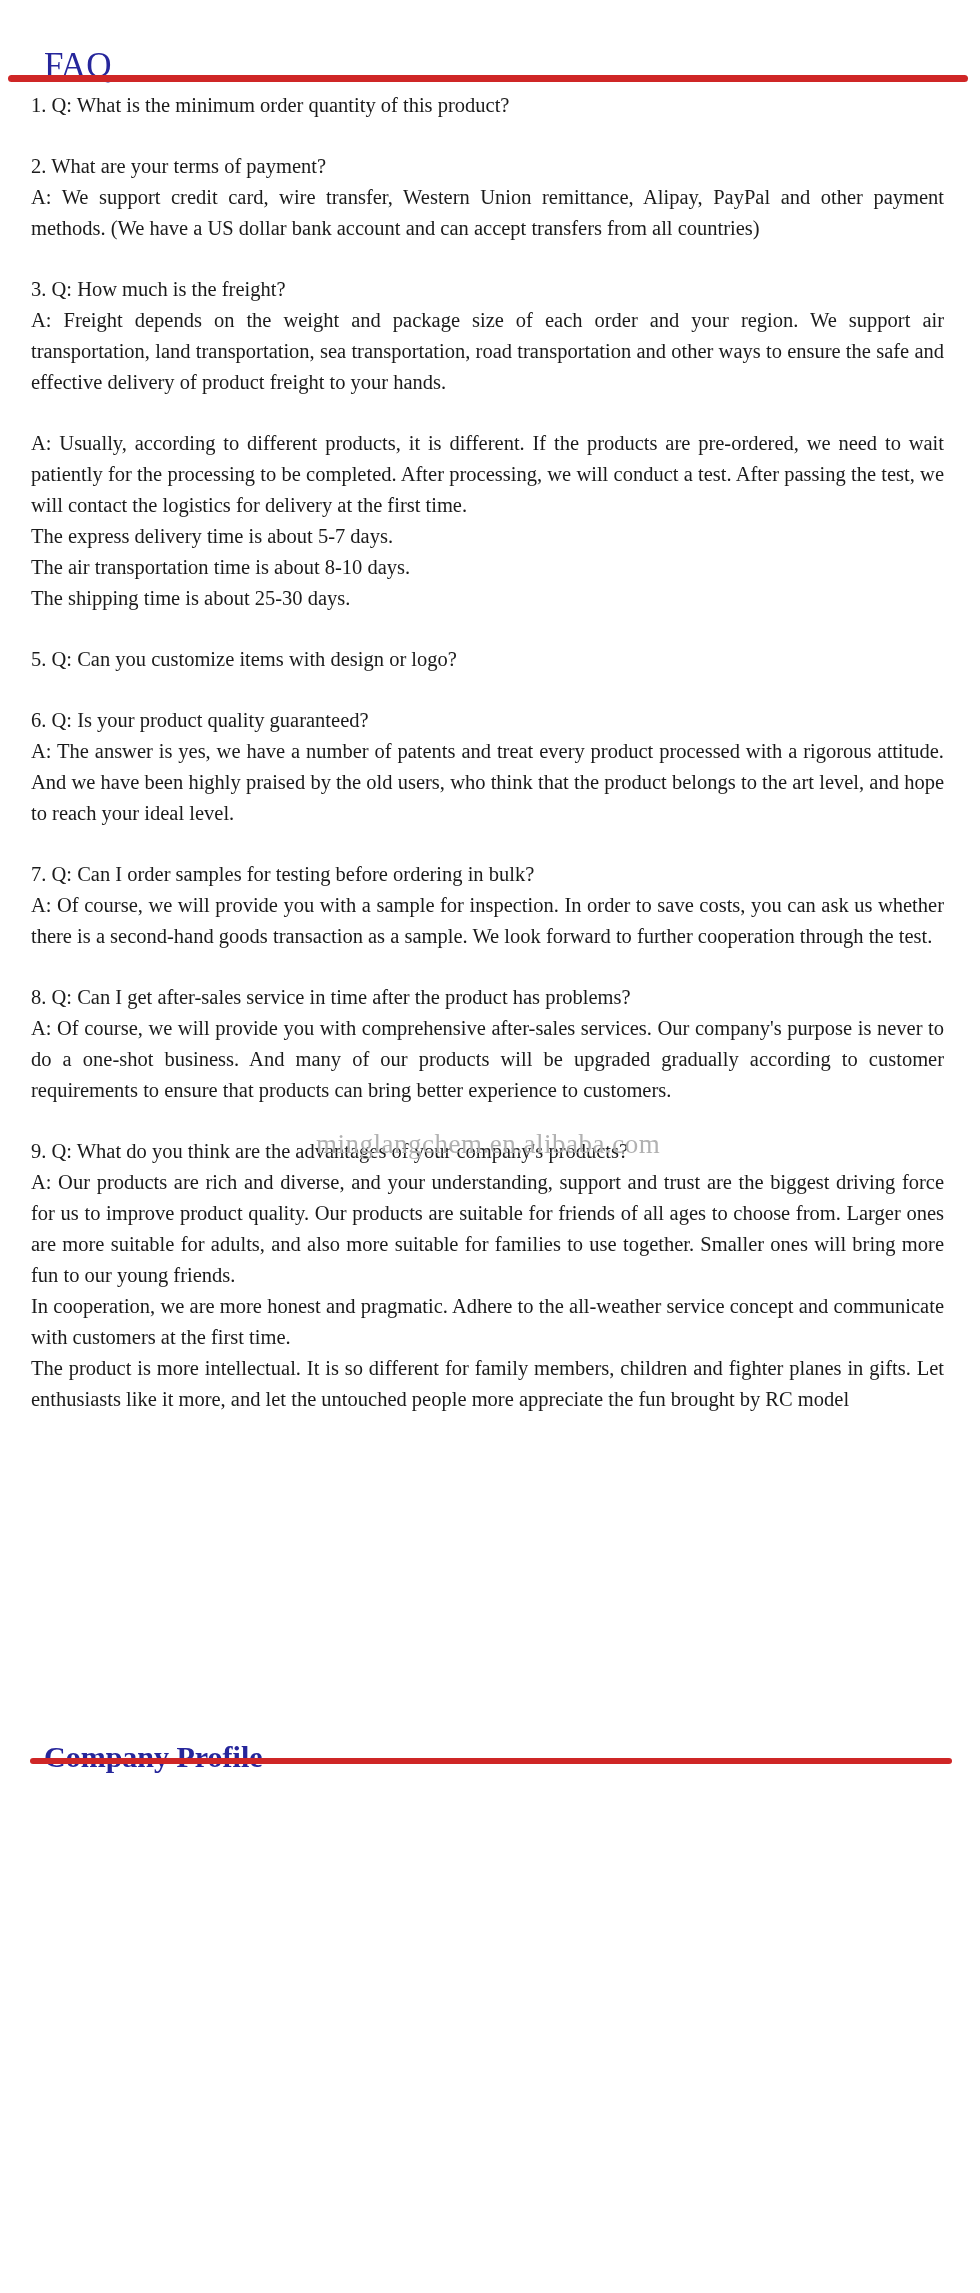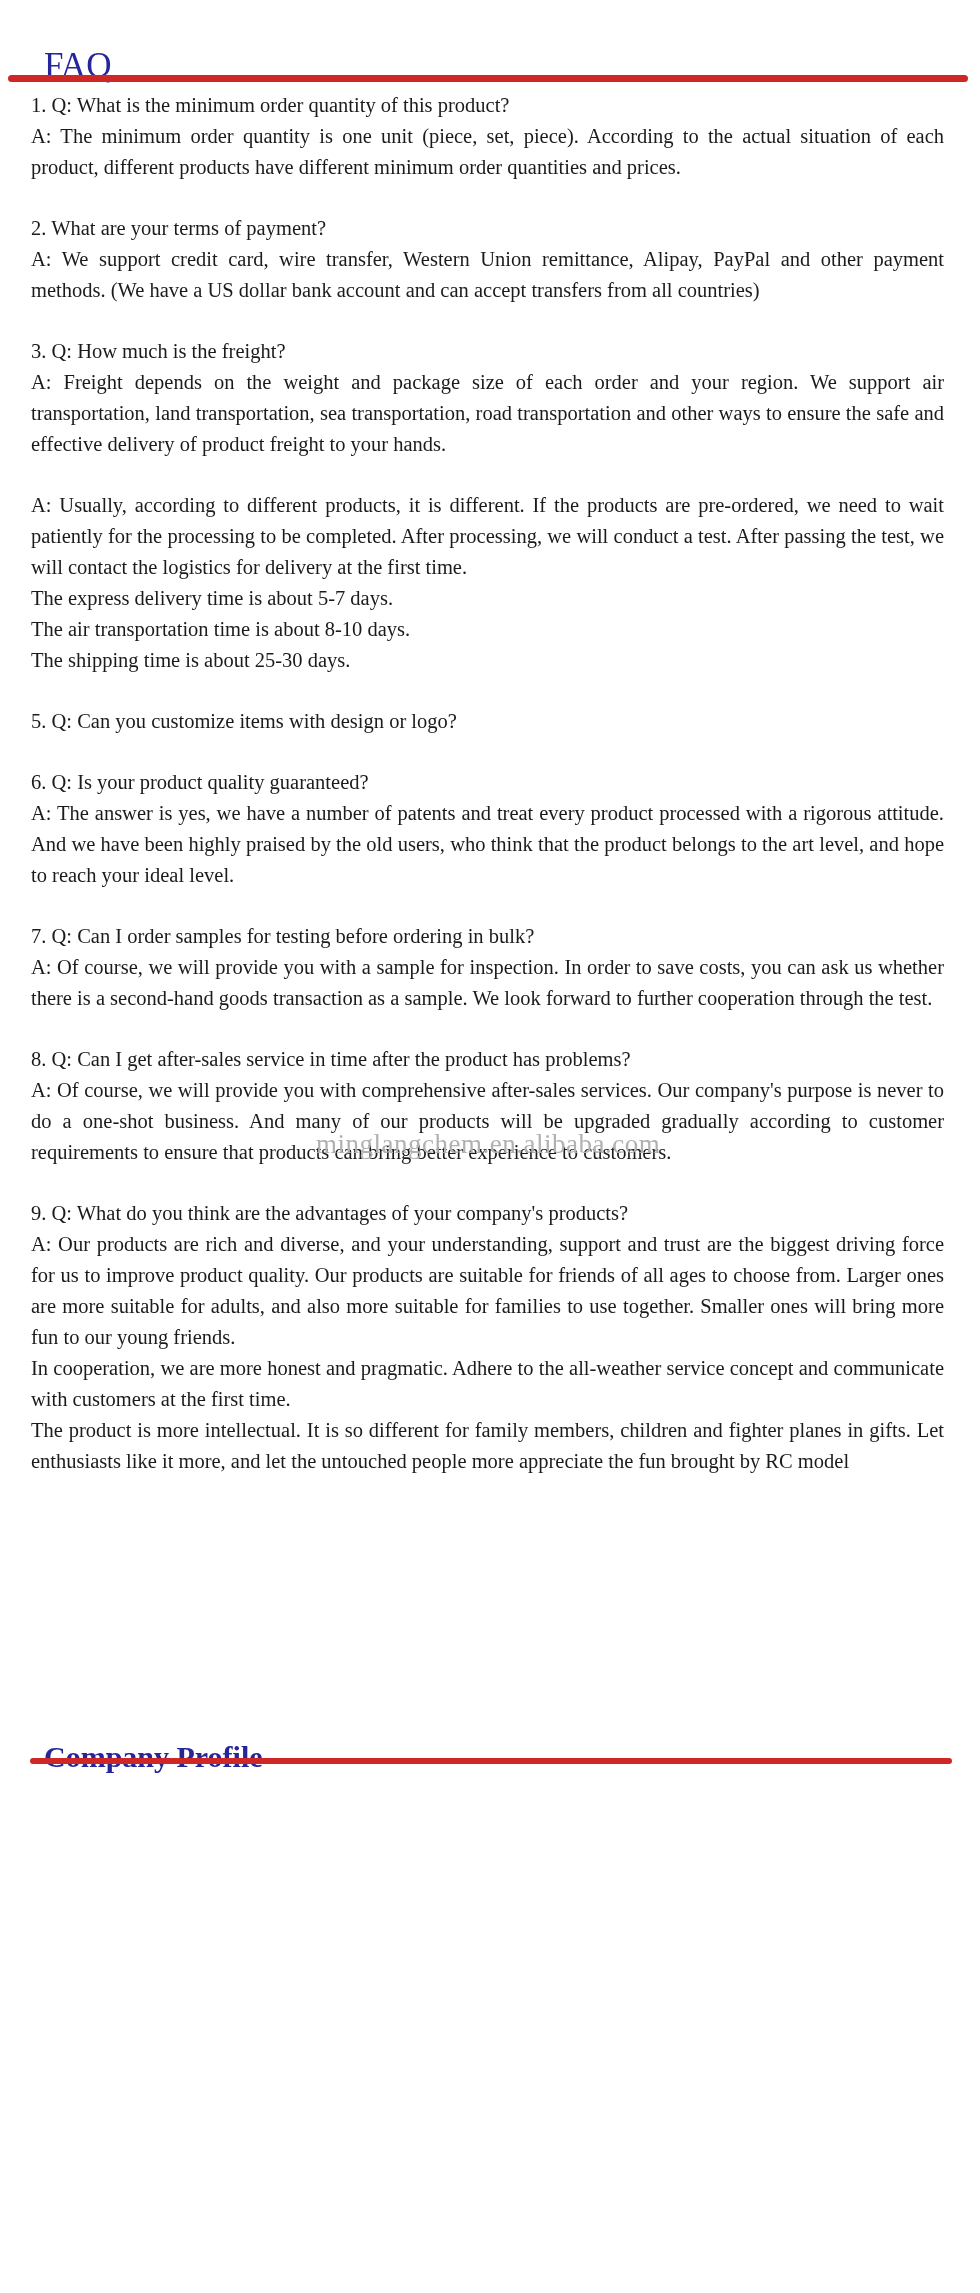--- a/index.html
+++ b/index.html
@@ -103,21 +103,20 @@
 <body>
 
 <div class="page">
 
   <h1 class="sec-title faq-title">FAQ</h1>
   <div class="red-rule rule-faq"></div>
 
   <div class="faq-list">
       <div class="faq-item">
         <div class="faq-q">1. Q: What is the minimum order quantity of this product?</div>
-        <div class="faq-a">A: The minimum order quantity is one unit (piece, set, piece). According to the actual situation of each product, different products have different minimum order quantities and prices.</div>
       </div>
       <div class="faq-item">
         <div class="faq-q">2. What are your terms of payment?</div>
         <div class="faq-a">A: We support credit card, wire transfer, Western Union remittance, Alipay, PayPal and other payment methods. (We have a US dollar bank account and can accept transfers from all countries)</div>
       </div>
       <div class="faq-item">
         <div class="faq-q">3. Q: How much is the freight?</div>
         <div class="faq-a">A: Freight depends on the weight and package size of each order and your region. We support air transportation, land transportation, sea transportation, road transportation and other ways to ensure the safe and effective delivery of product freight to your hands.</div>
       </div>
       <div class="faq-item">

